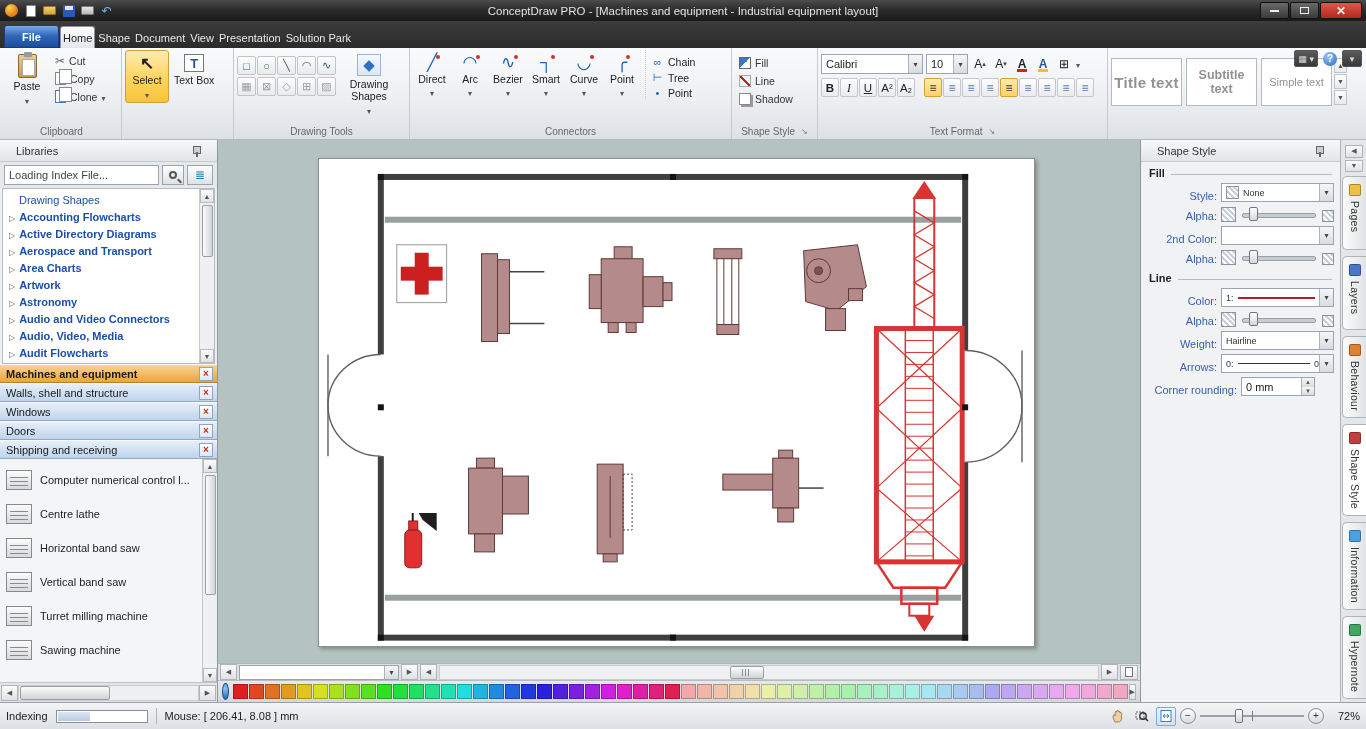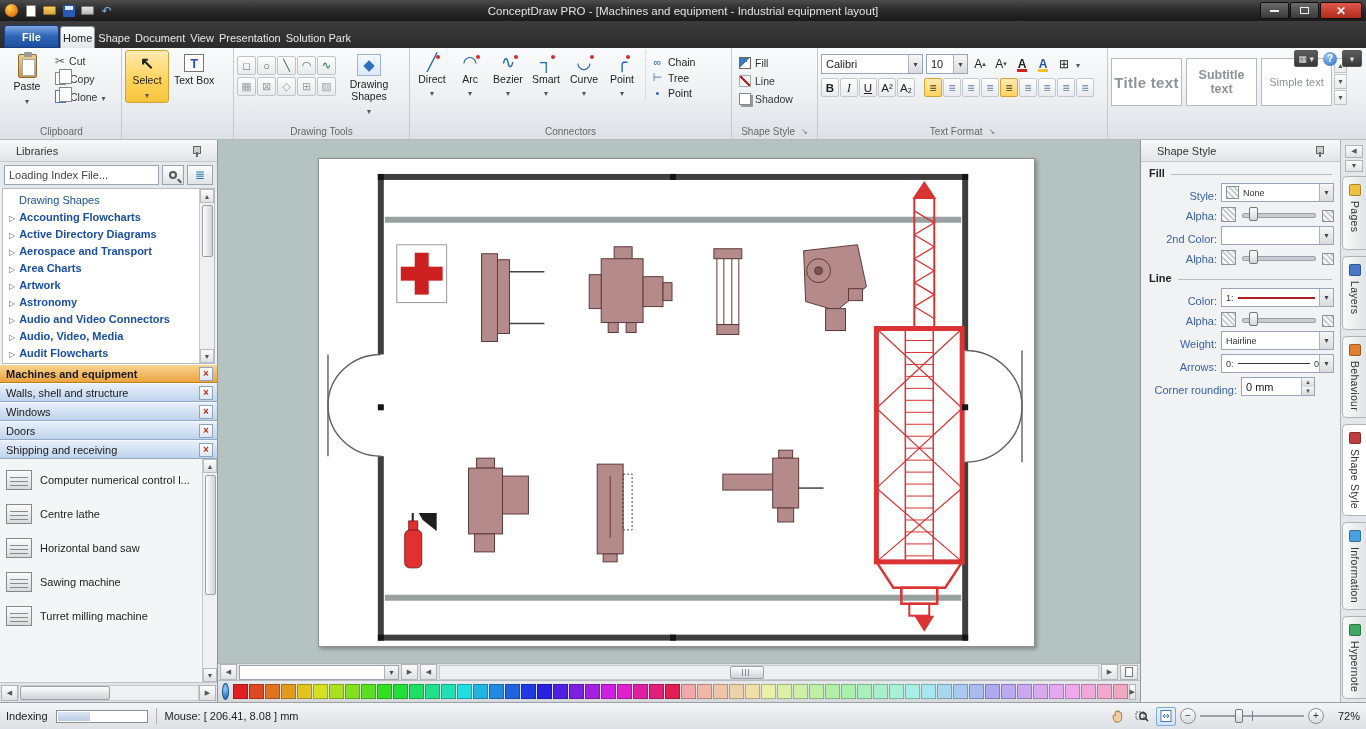--- a/index.html
+++ b/index.html
@@ -581,25 +581,29 @@
               <div class="libitem">
                 <span class="libicon"></span>
                 <span class="libitemlabel">Centre lathe</span>
               </div>
               <div class="libitem">
                 <span class="libicon"></span>
                 <span class="libitemlabel">Horizontal band saw</span>
               </div>
               <div class="libitem">
                 <span class="libicon"></span>
-                <span class="libitemlabel">Sawing machine</span>
+                <span class="libitemlabel">Vertical band saw</span>
               </div>
               <div class="libitem">
                 <span class="libicon"></span>
                 <span class="libitemlabel">Turret milling machine</span>
+              </div>
+              <div class="libitem">
+                <span class="libicon"></span>
+                <span class="libitemlabel">Sawing machine</span>
               </div>
             </div>
           <div class="vscroll">
             <span class="sbtn">▲</span>
             <span class="sthumb" style="height:120px"></span>
             <span class="sbtn" style="margin-top:auto">▼</span>
           </div>
         </div>
       </div>
       <div class="lefthscroll">

